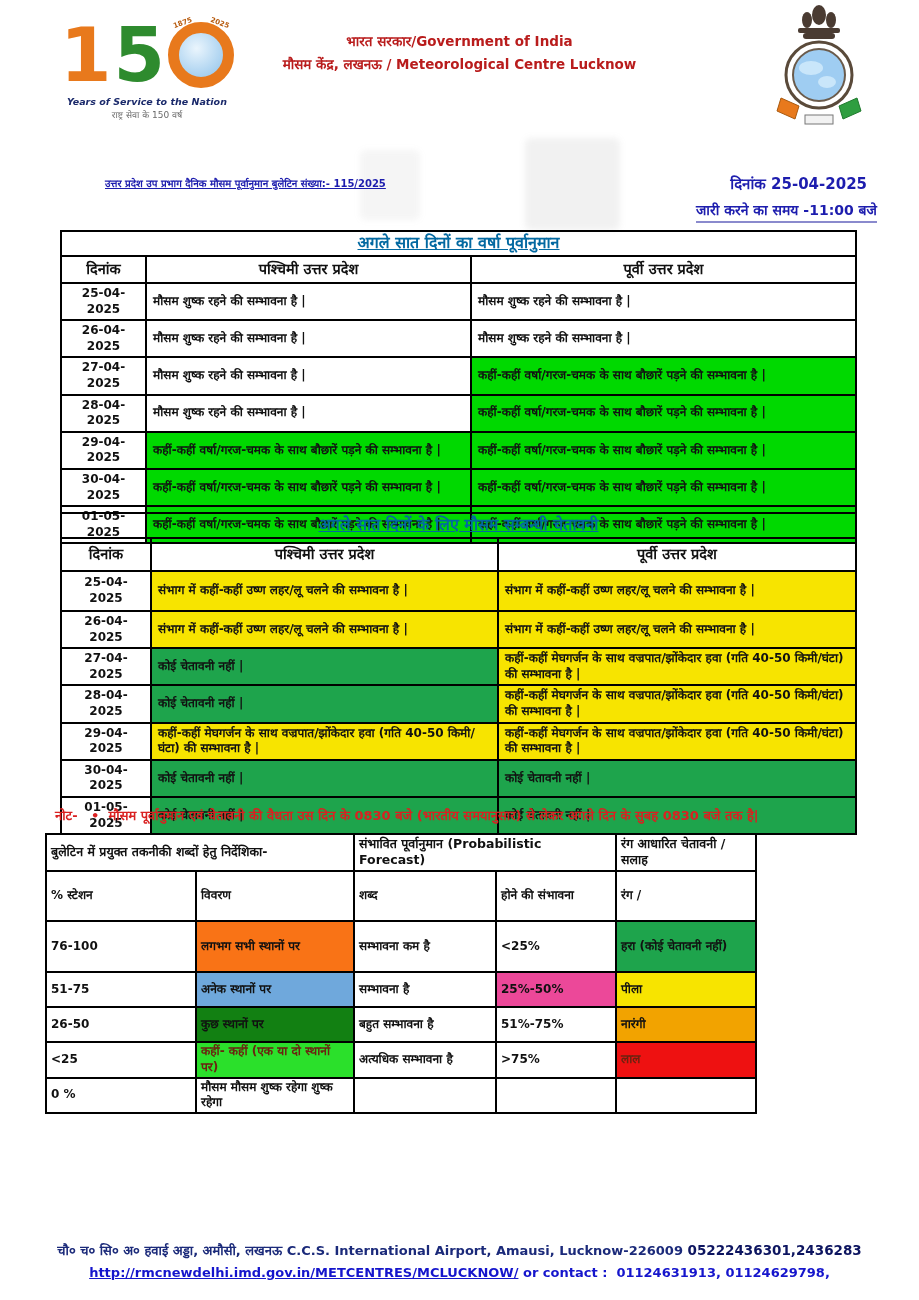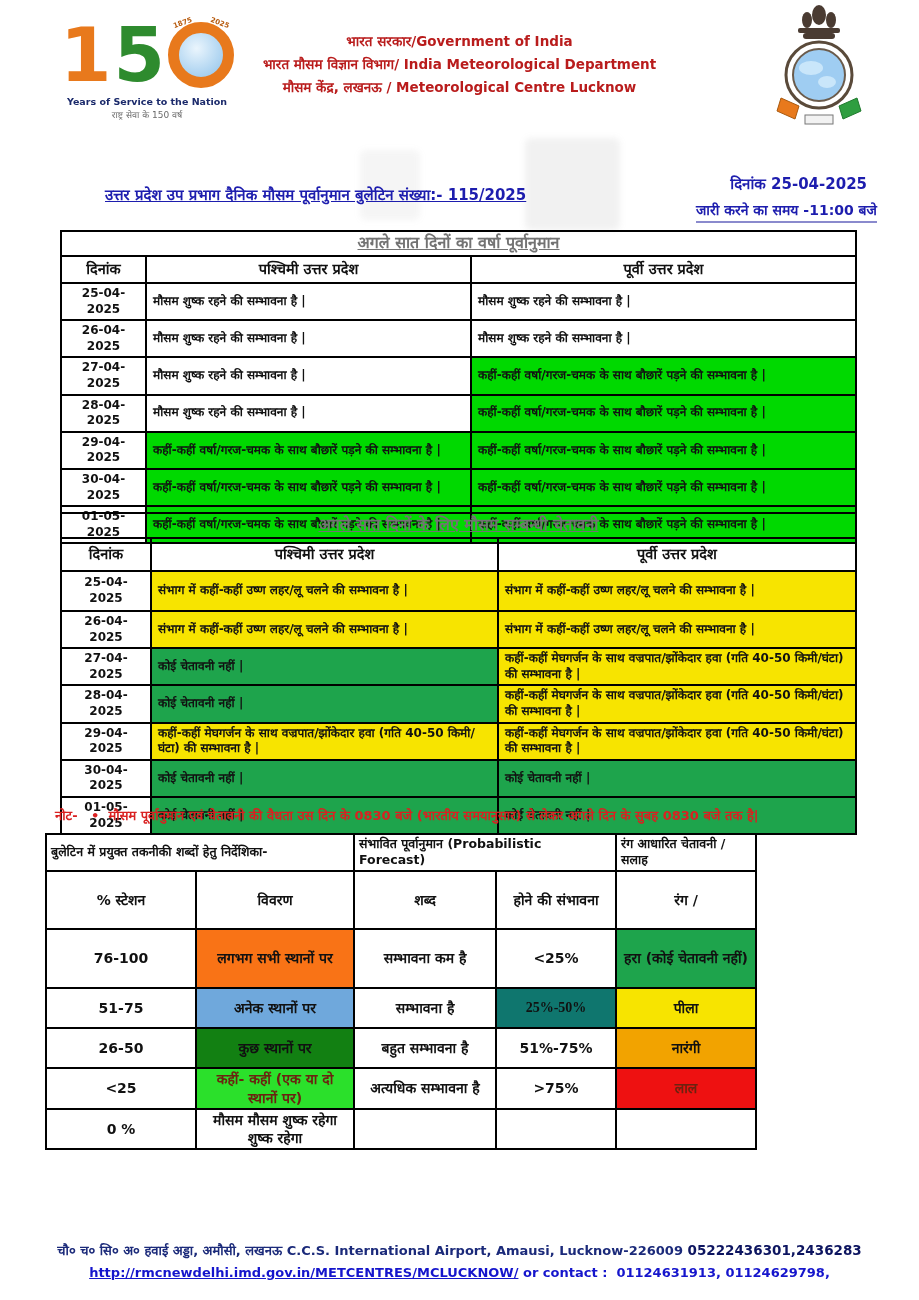--- a/index.html
+++ b/index.html
@@ -11,46 +11,46 @@
 
   
   .logo150{position:absolute;left:52px;top:16px;width:190px;text-align:center;}
   .digits{display:flex;align-items:center;justify-content:center;height:78px;}
   .d1{font-size:74px;font-weight:800;color:#e8791c;line-height:74px;}
   .d5{font-size:74px;font-weight:800;color:#2e8b2e;line-height:74px;margin-left:2px;}
   .ring{position:relative;display:inline-block;width:44px;height:44px;border:11px solid #e8791c;
         border-radius:50%;margin-left:3px;background:radial-gradient(circle at 40% 35%,#eaf5fd,#8ec2ea);}
   .arcL{position:absolute;top:-14px;left:-6px;font-size:7px;font-weight:bold;color:#b85c10;transform:rotate(-20deg);}
   .arcR{position:absolute;top:-14px;right:-6px;font-size:7px;font-weight:bold;color:#b85c10;transform:rotate(20deg);}
-  .cap-en{font-size:9.5px;font-weight:bold;color:#1b2a6b;margin-top:2px;}
+  .cap-en{font-size:9.5px;font-weight:bold;color:#1b2a6b;margin-top:2px;font-style:italic;}
   .cap-hi{font-size:9px;color:#6b6b6b;margin-top:1px;}
 
   .org{position:absolute;left:250px;right:250px;top:30px;text-align:center;}
   .org div{font-size:13.5px;font-weight:bold;color:#b91c1c;line-height:23px;}
 
   .emblem{position:absolute;right:50px;top:2px;}
 
   
-  .btitle{position:absolute;left:105px;top:184px;font-size:15px;font-weight:bold;color:#1d1dae;
+  .btitle{position:absolute;left:105px;top:176px;font-size:10px;font-weight:bold;color:#1d1dae;
           text-decoration:underline;}
   .bdate{position:absolute;right:52px;top:173px;font-size:15px;font-weight:bold;color:#1d1dae;}
   .btime{position:absolute;right:42px;top:200px;font-size:14px;font-weight:bold;color:#1d1dae;
          border-bottom:2px solid #8a8acD;padding-bottom:2px;}
 
   
   table{border-collapse:collapse;table-layout:fixed;}
   td{border:2px solid #000;padding:2px 6px;font-weight:bold;font-size:12px;line-height:1.3;
      vertical-align:middle;overflow:hidden;}
   .t1,.t2{position:absolute;left:60px;width:797px;}
   .t3{position:absolute;left:45px;width:692px;}
   .title-cell{text-align:center;padding:1px;}
-  .red-title{color:#737373;font-size:16px;font-weight:bold;text-decoration:underline;}
+  .red-title{color:#0369a1;font-size:16px;font-weight:bold;text-decoration:underline;}
   .head-row td{text-align:center;font-size:14.5px;}
   .date-cell{font-size:12px;text-align:center;background:#fff;}
-  .t3 td{text-align:center;font-size:14px;padding:1px 4px;}
+  .t3 td{text-align:left;font-size:12px;padding:1px 4px;}
   .t3 .g-head td{text-align:left;font-size:12.5px;font-weight:bold;}
   .maroon{color:#6b2310;}
 
   
   .note{position:absolute;left:55px;top:806px;font-size:13px;font-weight:bold;color:#d92121;}
 
   
   .footer{position:absolute;left:0;right:0;top:1241px;text-align:center;}
   .f1{font-size:13px;font-weight:bold;color:#1b2a7a;}
   .f1 .phone{color:#0d1560;font-size:13.5px;}
@@ -74,21 +74,20 @@
         <span class="arcL">1875</span>
         <span class="arcR">2025</span>
       </span>
     </div>
     <div class="cap-en">Years of Service to the Nation</div>
     <div class="cap-hi">राष्ट्र सेवा के 150 वर्ष</div>
   </div>
 
   <div class="org">
     <div>भारत सरकार/Government of India</div>
-    <div>भारत मौसम विज्ञान विभाग/ India Meteorological Department</div>
     <div>मौसम केंद्र, लखनऊ / Meteorological Centre Lucknow</div>
   </div>
 
   <div class="emblem">
     <svg width="100" height="130" viewBox="0 0 100 130">
       <g fill="#4a3b32">
         <ellipse cx="50" cy="13" rx="7" ry="10"></ellipse>
         <ellipse cx="38" cy="18" rx="5" ry="8"></ellipse>
         <ellipse cx="62" cy="18" rx="5" ry="8"></ellipse>
         <rect x="29" y="26" width="42" height="5" rx="2"></rect>
@@ -248,21 +247,21 @@
       <td style="background-color: #f97316;">लगभग सभी स्थानों पर</td>
       <td style="background-color: rgb(255, 255, 255);">सम्भावना कम है</td>
       <td style="background-color: rgb(255, 255, 255);">&lt;25%</td>
       <td style="background-color: rgb(30, 164, 76);">हरा (कोई चेतावनी नहीं)</td>
       <td style="background-color: #4d7c0f; font-style: italic;">कोई कार्यवाही नहीं</td>
     </tr>
     <tr style="height:20px">
       <td style="background-color: rgb(255, 255, 255);">51-75</td>
       <td style="background-color: rgb(111, 168, 220);">अनेक स्थानों पर</td>
       <td style="background-color: rgb(255, 255, 255);">सम्भावना है</td>
-      <td style="background-color: #0f766e; font-family: Liberation Serif, serif;">25%-50%</td>
+      <td style="background-color: #ec4899;">25%-50%</td>
       <td style="background-color: rgb(247, 228, 0);">पीला</td>
       <td style="background-color: rgb(247, 228, 0);">सचेत रहें</td>
     </tr>
     <tr style="height:18px">
       <td style="background-color: rgb(255, 255, 255);">26-50</td>
       <td style="background-color: rgb(18, 128, 18);">कुछ स्थानों पर</td>
       <td style="background-color: rgb(255, 255, 255);">बहुत सम्भावना है</td>
       <td style="background-color: rgb(255, 255, 255);">51%-75%</td>
       <td style="background-color: rgb(242, 163, 0);">नारंगी</td>
       <td style="background-color: rgb(242, 163, 0);">तैयार रहें</td>

